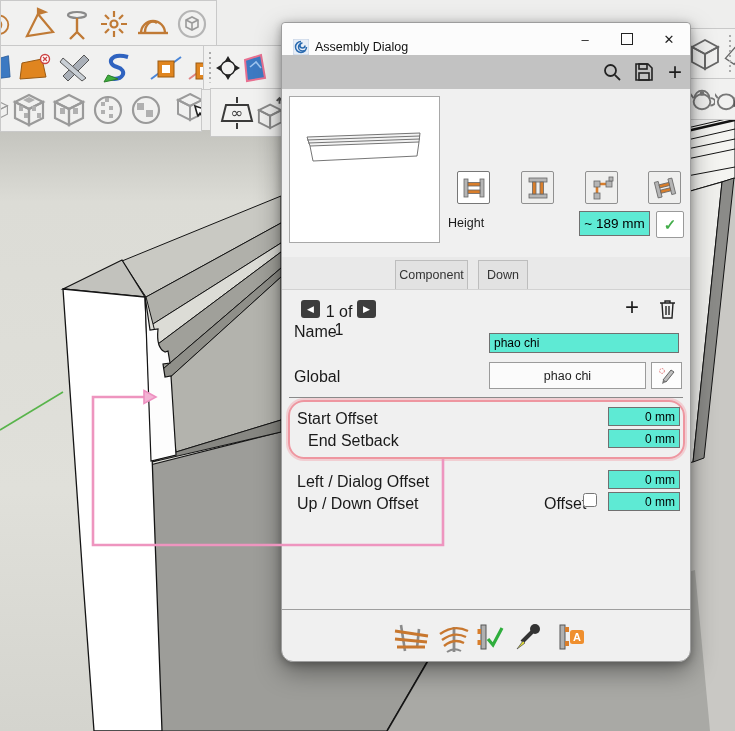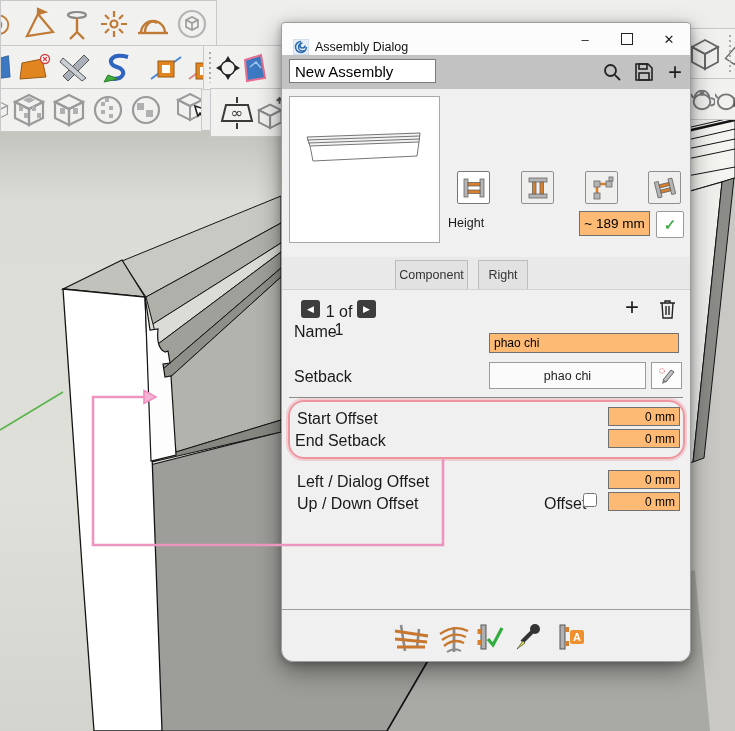--- a/index.html
+++ b/index.html
@@ -28,21 +28,21 @@
   .hdricon{position:absolute;top:4px;width:24px;height:26px;display:flex;align-items:center;justify-content:center;}
   .plusglyph{font-size:24px;font-weight:400;color:#1c1c1c;line-height:1;}
   .previewbox{position:absolute;left:7px;top:73px;width:149px;height:145px;background:#fff;border:1px solid #a8a8a8;}
   .descbox{position:absolute;left:163px;top:73px;width:238px;height:72px;border:1px solid #a8a8a8;
     background:#fff;resize:none;font:12px "Liberation Sans",sans-serif;padding:3px 4px;box-sizing:border-box;}
   .descbox::placeholder{color:#444;}
   .typebtn{position:absolute;top:148px;width:33px;height:33px;background:#efefee;border:1px solid #909090;
     border-radius:2px;display:flex;align-items:center;justify-content:center;box-sizing:border-box;}
   .typebtn.sel{background:#fff;border-color:#777;}
   .lbl{position:absolute;font-size:16px;color:#1a1a1a;}
-  .in{position:absolute;border:1px solid #707070;background:#fdba74;font:12px "Liberation Sans",sans-serif;
+  .in{position:absolute;border:1px solid #707070;background:#5eead4;font:12px "Liberation Sans",sans-serif;
       text-align:right;padding:8px 4px;box-sizing:border-box;}
   .heightin{left:297px;top:188px;width:71px;height:25px;text-align:center;font-size:13.5px;}
   .checkbtn{position:absolute;left:374px;top:188px;width:26px;height:25px;background:#fff;
     border:1px solid #9a9a9a;border-radius:2px;display:flex;align-items:center;justify-content:center;
     color:#43ad4a;font-size:15px;font-weight:bold;}
   .tabsbar{position:absolute;left:0;top:234px;right:0;height:32px;background:#e9e9e9;border-bottom:1px solid #d2d2d2;}
   .tab{position:absolute;display:flex;align-items:center;justify-content:center;font-size:12.5px;box-sizing:border-box;}
   .tab.active{left:6px;top:0;width:103px;height:32px;background:#fff;border:1px solid #adadad;border-bottom:none;color:#000;}
   .tab.t2{left:113px;top:3px;width:73px;height:29px;background:#e2e2e2;border:1px solid #bdbdbd;border-bottom:none;color:#333;}
   .tab.t3{left:196px;top:3px;width:50px;height:29px;background:#e2e2e2;border:1px solid #bdbdbd;border-bottom:none;color:#333;}
@@ -354,21 +354,20 @@
       </span>
     <span class="title-text">Assembly Dialog</span>
   </div>
   <div class="winbtn" style="right:84px;">–</div>
   <div class="winbtn" style="right:42px;">
     <span style="width:10px;height:10px;border:1.3px solid #222;display:inline-block;"></span>
     </div>
   <div class="winbtn" style="right:0;">✕</div>
 
   <div class="graybar">
-    <input class="nameinput" value="New Assembly" style="">
     <span class="hdricon" style="left:318px;">
       <svg width="20" height="20" viewBox="0 0 20 20" fill="none" stroke="#222" stroke-width="1.8">
         <circle cx="8.5" cy="8.5" r="5.5"></circle>
           <line x1="12.8" y1="12.8" x2="18" y2="18"></line>
         </svg>
       </span>
     <span class="hdricon" style="left:350px;">
       <svg width="20" height="20" viewBox="0 0 20 20" fill="none" stroke="#222" stroke-width="1.6">
         <path d="M2,2 H14 L18,6 V18 H2 Z"></path>
           <rect x="5" y="2" width="8" height="5"></rect>
@@ -436,53 +435,53 @@
     </div>
 
   <span class="lbl" style="left:166px;top:193px;font-size:12.5px;">Height</span>
   <input class="in heightin" value="~ 189 mm" style="">
   <div class="checkbtn">
       <span>✓</span>
     </div>
 
   <div class="tabsbar">
     <div class="tab t2">Component</div>
-    <div class="tab t3">Right</div>
+    <div class="tab t3">Down</div>
   </div>
 
   <div class="navbtn" style="left:19px;">◀</div>
   <span class="lbl" style="left:42px;top:280px;width:30px;text-align:center;">1 of 1</span>
   <div class="navbtn" style="left:75px;">▶</div>
   <span class="abs plusglyph" style="left:343px;top:272px;">+</span>
   <span class="abs" style="left:377px;top:276px;">
     <svg width="17" height="20" viewBox="0 0 17 20" fill="none" stroke="#222" stroke-width="1.4">
       <path d="M1,4 H16 M6,4 V2 H11 V4"></path>
         <path d="M3,4 L4,19 H13 L14,4"></path>
         <path d="M7,7 V16 M10,7 V16"></path>
       </svg>
     </span>
 
   <span class="lbl" style="left:12px;top:300px;">Name</span>
   <input class="in" style="left: 207px; top: 310px; width: 190px; height: 20px; text-align: left;" value="phao chi">
-  <span class="lbl" style="left:12px;top:345px;">Setback</span>
+  <span class="lbl" style="left:12px;top:345px;">Global</span>
   <div class="profilebtn">phao chi</div>
   <div class="pencilbtn">
     <svg width="18" height="18" viewBox="0 0 18 18">
       <circle cx="4" cy="4" r="2.4" fill="none" stroke="#d66" stroke-width="0.9" stroke-dasharray="1.5 1"></circle>
       <polygon points="5,13 13,3 16,5 8,15" fill="#bfbfbf" stroke="#555" stroke-width="0.9"></polygon>
       <polygon points="5,13 8,15 4,17" fill="#777"></polygon>
       </svg>
     </div>
 
   <div class="sep1"></div>
   <div class="pinkbox"></div>
 
   <span class="lbl" style="left:15px;top:387px;">Start Offset</span>
   <input class="in" style="left: 326px; top: 384px; width: 72px; height: 19px;" value="0 mm">
-  <span class="lbl" style="left:13px;top:409px;">End Setback</span>
+  <span class="lbl" style="left:26px;top:409px;">End Setback</span>
   <input class="in" style="left: 326px; top: 406px; width: 72px; height: 19px;" value="0 mm">
 
   <span class="lbl" style="left:15px;top:450px;">Left / Dialog Offset</span>
   <input class="in" style="left: 326px; top: 447px; width: 72px; height: 19px;" value="0 mm">
   <span class="lbl" style="left:15px;top:472px;">Up / Down Offset</span>
   <span class="lbl" style="left:262px;top:472px;">Offset</span>
   <input type="checkbox" class="gchk" style="">
   <input class="in" style="left: 326px; top: 469px; width: 72px; height: 19px;" value="0 mm">
 
   <div class="sep2"></div>

